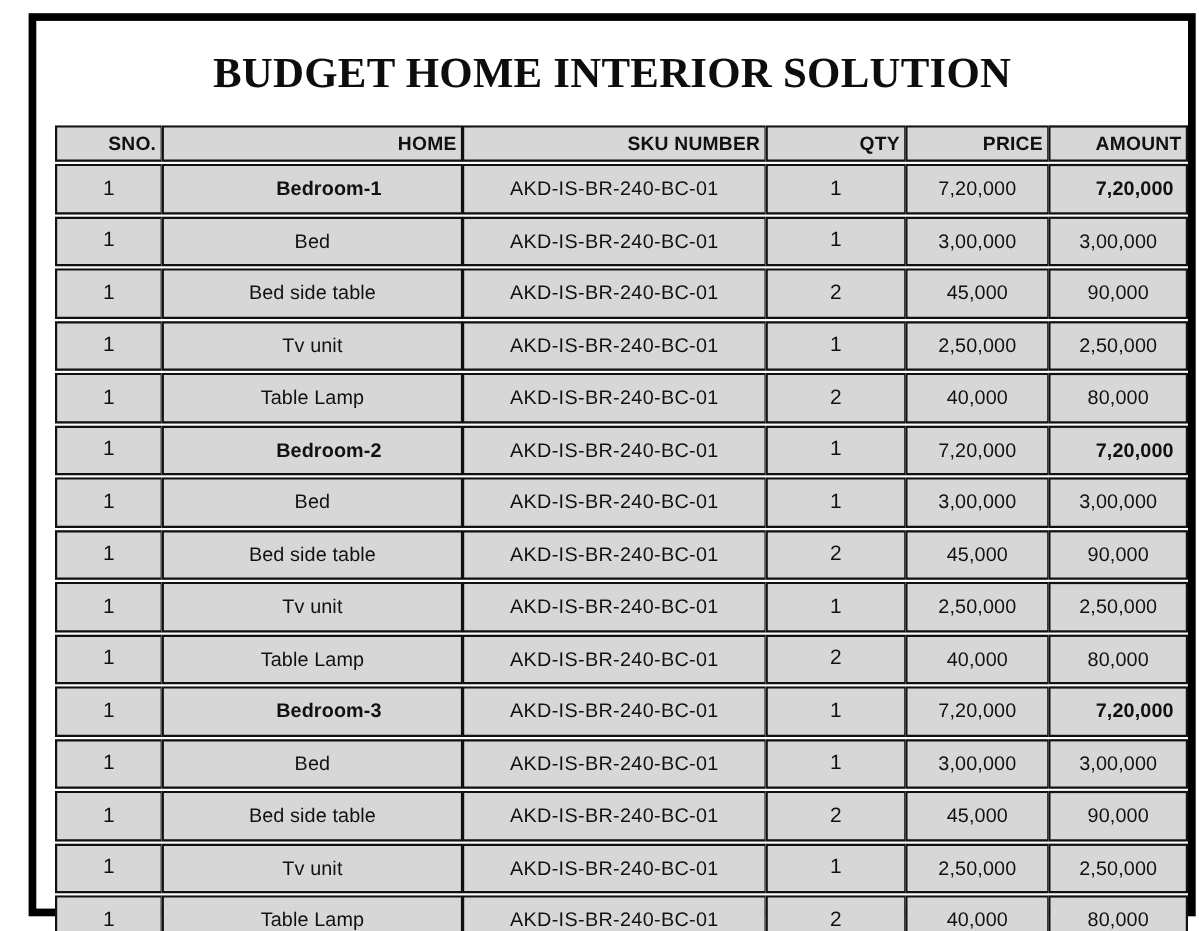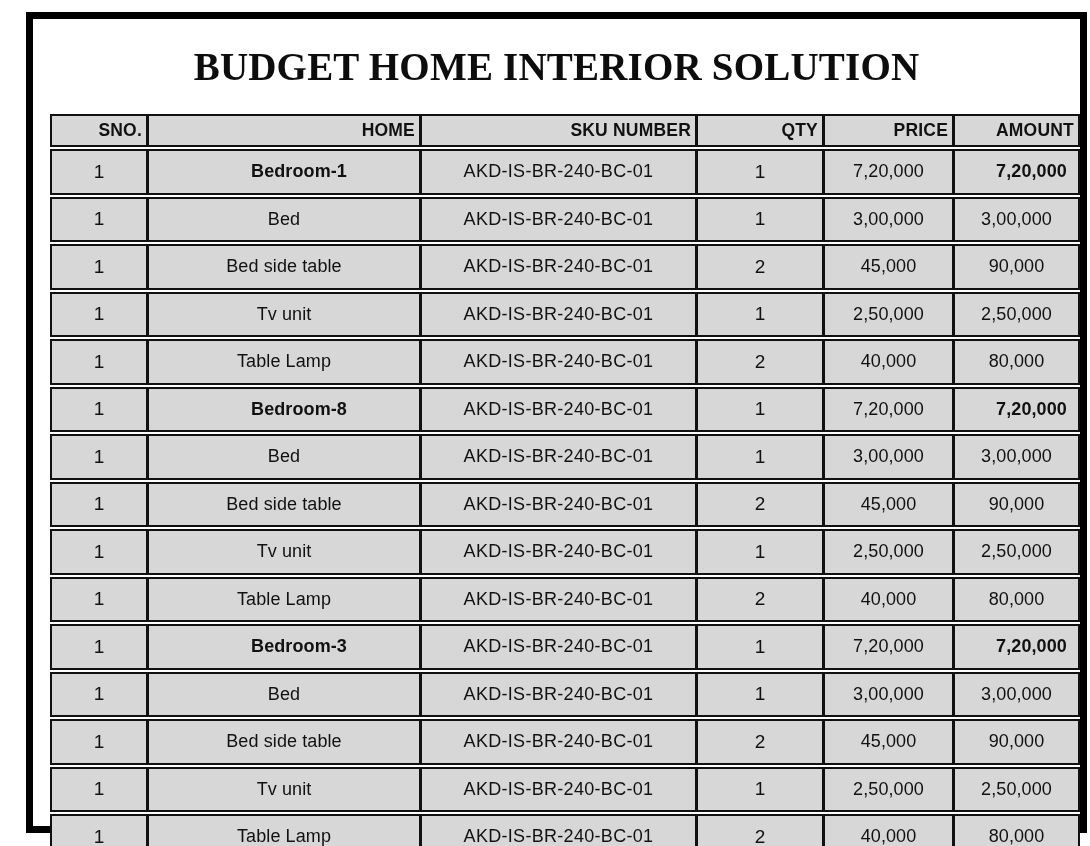--- a/index.html
+++ b/index.html
@@ -192,21 +192,21 @@
               <tr>
                 <td class="sno">1</td>
                 <td class="item">Table Lamp</td>
                 <td class="sku">AKD-IS-BR-240-BC-01</td>
                 <td class="qty">2</td>
                 <td class="price">40,000</td>
                 <td class="amount">80,000</td>
               </tr>
               <tr>
                 <td class="sno">1</td>
-                <td class="item bold">Bedroom-8</td>
+                <td class="item bold">Bedroom-2</td>
                 <td class="sku">AKD-IS-BR-240-BC-01</td>
                 <td class="qty">1</td>
                 <td class="price">7,20,000</td>
                 <td class="amount bold">7,20,000</td>
               </tr>
               <tr>
                 <td class="sno">1</td>
                 <td class="item">Bed</td>
                 <td class="sku">AKD-IS-BR-240-BC-01</td>
                 <td class="qty">1</td>

